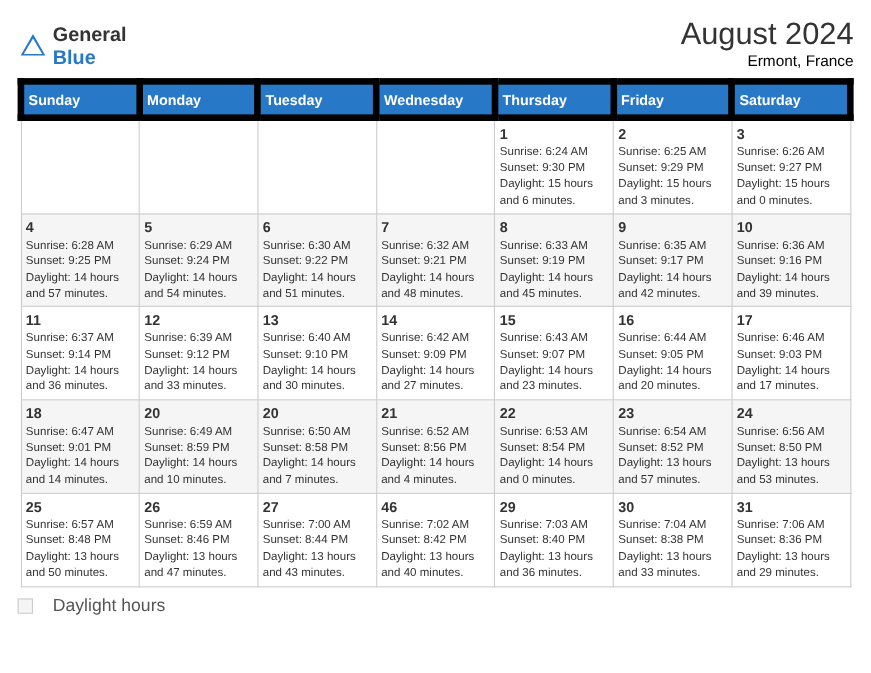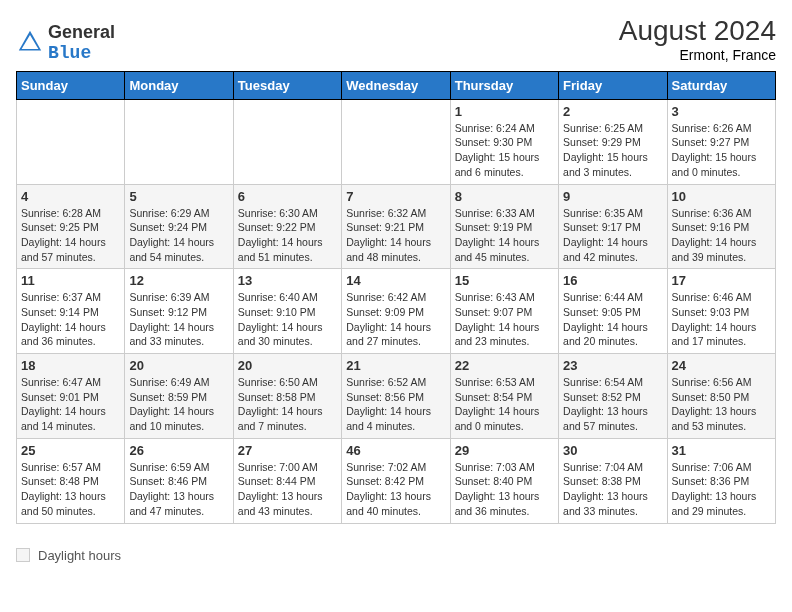--- a/index.html
+++ b/index.html
@@ -23,21 +23,20 @@
     }
     .logo-text-general {
       font-size: 18px;
       font-weight: bold;
       color: #333;
     }
     .logo-text-blue {
       font-size: 18px;
       font-weight: bold;
       color: #2878c8;
-      font-family: Liberation Mono, monospace;
     }
     .logo-icon {
       width: 28px;
       height: 28px;
     }
     .title-area {
       text-align: right;
     }
     .month-year {
       font-size: 28px;
@@ -54,21 +53,21 @@
       border-collapse: collapse;
       font-size: 11px;
     }
     thead th {
       background-color: #2878c8;
       color: #fff;
       padding: 6px 4px;
       text-align: left;
       font-size: 13px;
       font-weight: bold;
-      border: 1px solid #000000;
+      border: 6px solid #000000;
     }
     tbody td {
       border: 1px solid #ccc;
       vertical-align: top;
       padding: 4px;
       width: 108px;
       min-height: 80px;
       background: #fff;
     }
     tbody tr:nth-child(even) td {
@@ -84,23 +83,23 @@
       font-size: 10.5px;
       color: #333;
       line-height: 1.4;
     }
     .empty-cell {
       background: #fff !important;
     }
     .legend {
       display: flex;
       align-items: center;
-      gap: 8px;
-      margin-top: 24px;
-      font-size: 13px;
+      gap: 18px;
+      margin-top: 8px;
+      font-size: 16px;
       color: #555;
     }
     .legend-box {
       width: 14px;
       height: 14px;
       background: #f5f5f5;
       border: 1px solid #ccc;
     }
   </style>
 </head>

